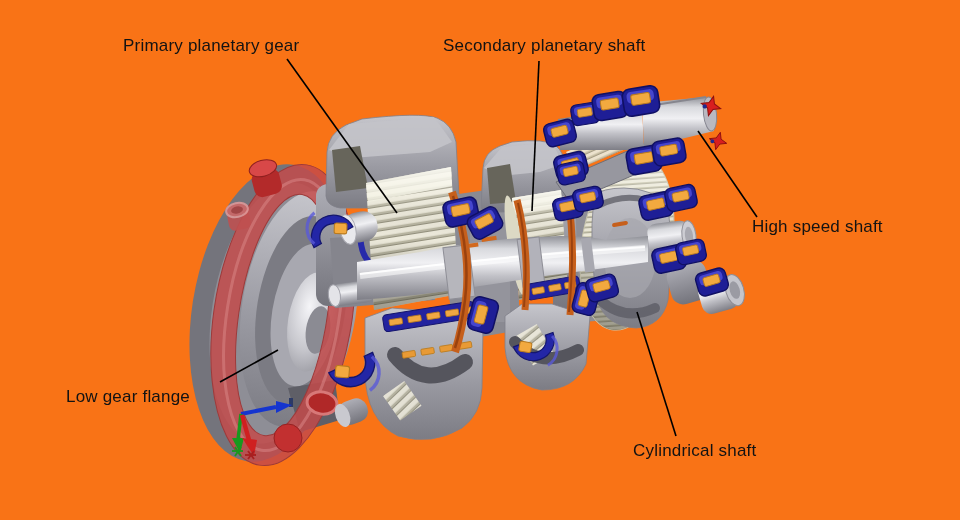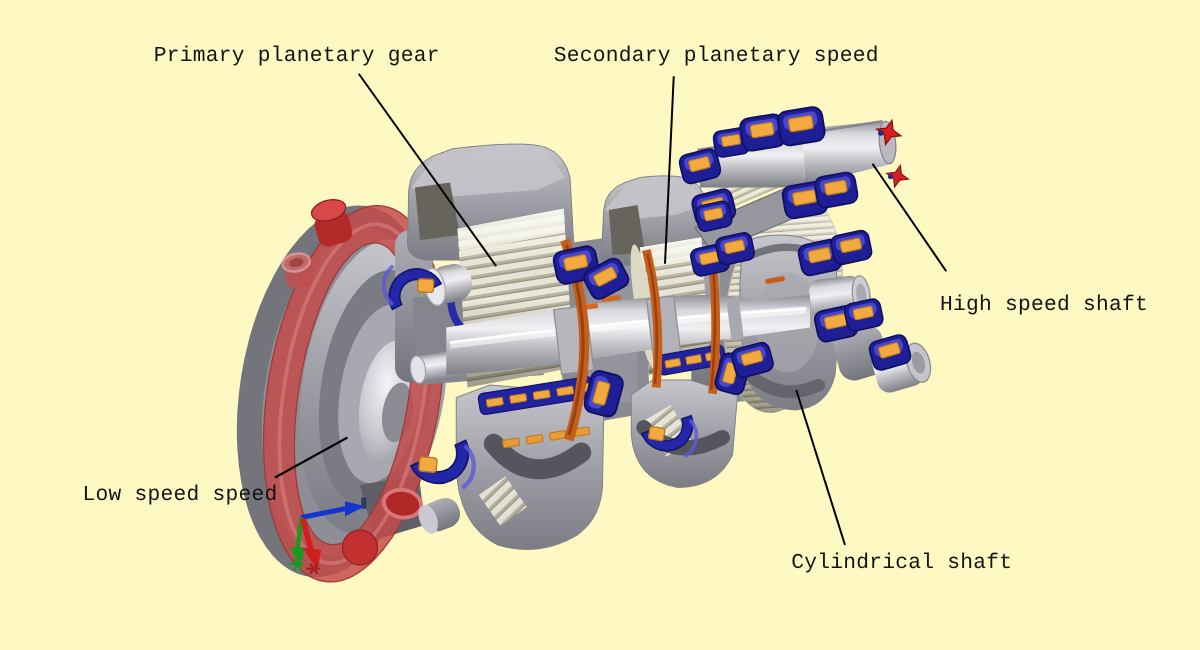--- a/index.html
+++ b/index.html
@@ -1,18 +1,18 @@
 <!DOCTYPE html>
 <html><head>
 <meta charset="utf-8">
 <style>
   html,body{margin:0;padding:0;background:#ffffff;}
   .stage{
-    position:relative;width:960px;height:520px;background:#fef9c3;
-    overflow:hidden;font-family:Liberation Mono, monospace;
+    position:relative;width:960px;height:520px;background:#f97316;
+    overflow:hidden;font-family:Liberation Sans, sans-serif;
   }
   .model-svg{position:absolute;left:0;top:0;}
   .callout{
     position:absolute;font-size:17px;line-height:1.15;color:#131313;
     white-space:nowrap;letter-spacing:.2px;
   }
 </style>
 </head>
 <body>
 
@@ -307,17 +307,17 @@
     </g>
     <g stroke="#a82020" stroke-width="1.8">
       <line x1="245" y1="455" x2="256" y2="455"></line>
           <line x1="248" y1="451" x2="254" y2="459"></line>
           <line x1="254" y1="451" x2="248" y2="459"></line>
     </g>
   </g>
 </svg>
 
   <div class="callout" style="left:123px;top:36px">Primary planetary gear</div>
-  <div class="callout" style="left:443px;top:36px">Secondary planetary speed</div>
-  <div class="callout" style="left:752px;top:235px">High speed shaft</div>
-  <div class="callout" style="left:66px;top:387px">Low speed speed</div>
+  <div class="callout" style="left:443px;top:36px">Secondary planetary shaft</div>
+  <div class="callout" style="left:752px;top:217px">High speed shaft</div>
+  <div class="callout" style="left:66px;top:387px">Low gear flange</div>
   <div class="callout" style="left:633px;top:441px">Cylindrical shaft</div>
 </div>
 
 </body></html>

